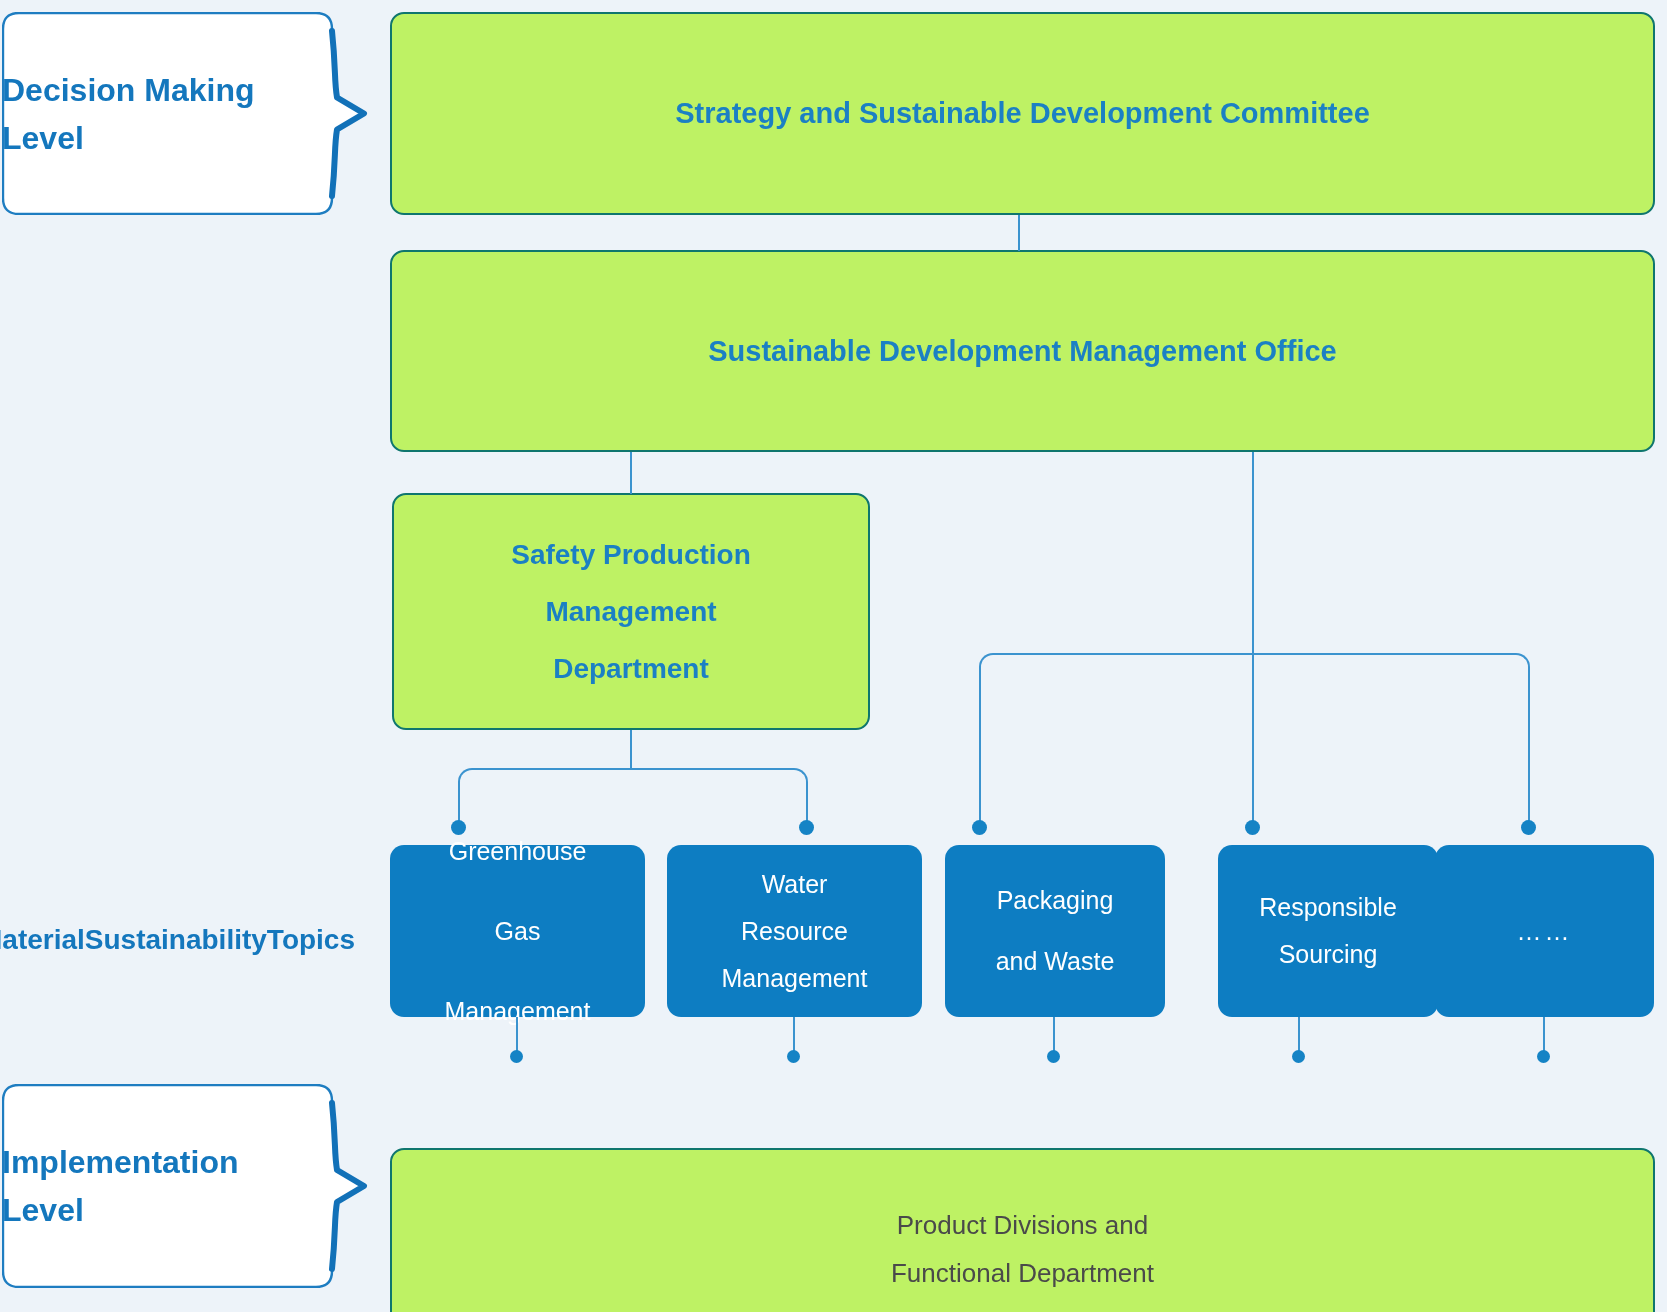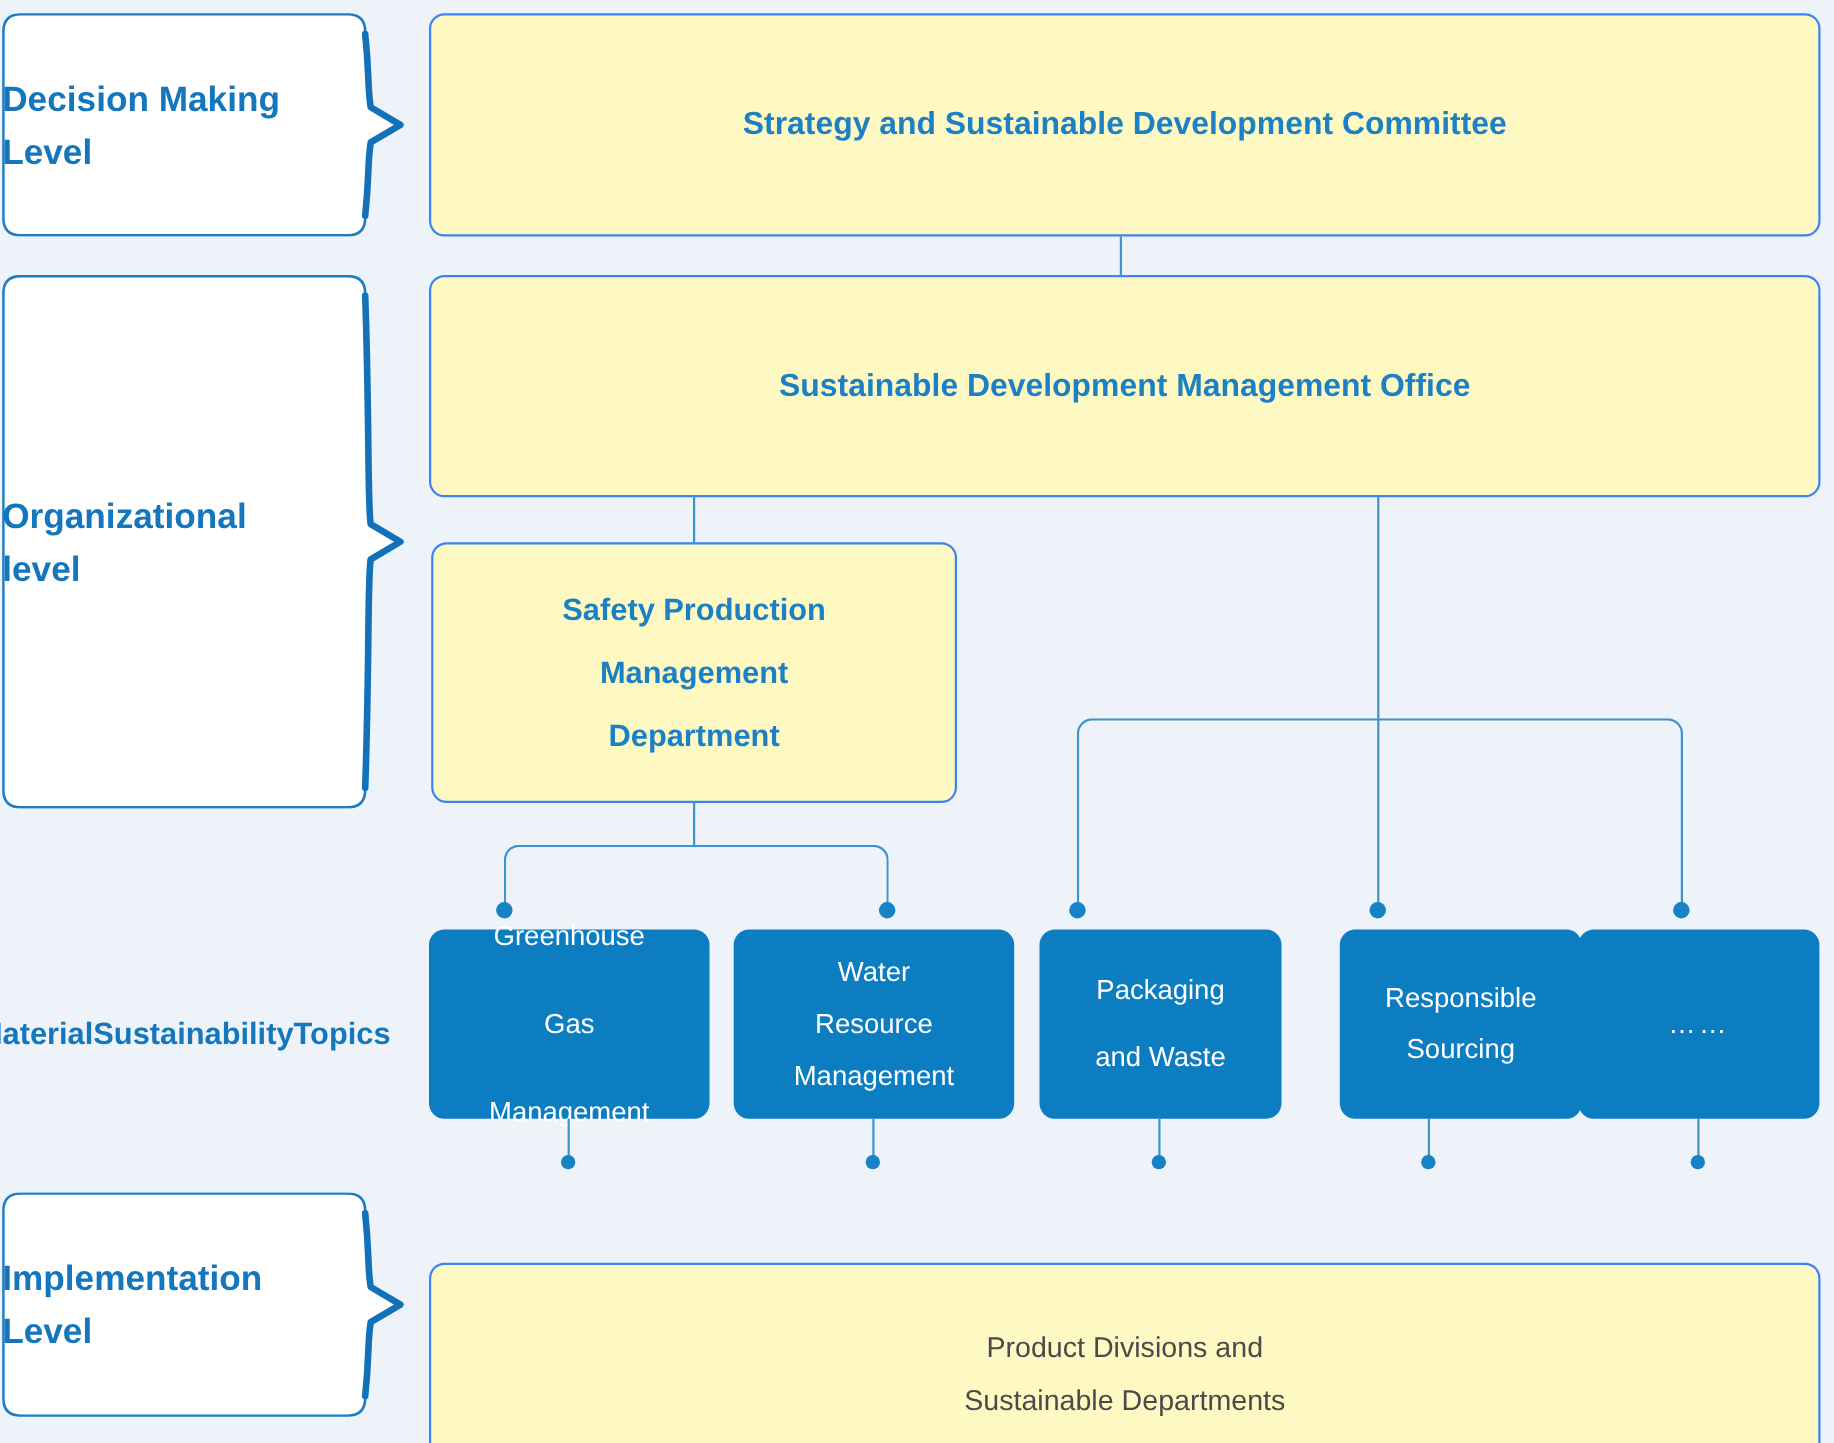--- a/index.html
+++ b/index.html
@@ -10,21 +10,21 @@
   .lvl{position:absolute;left:2px;width:366px;}
   .lvl svg{position:absolute;left:0;top:0;}
   .lvl-text{position:absolute;left:0;top:0;width:330px;height:100%;
     display:flex;flex-direction:column;justify-content:center;align-items:flex-start;
     font-weight:bold;font-size:32px;line-height:48px;color:#1477bd;text-align:center;}
   .lvl-text-plain{position:absolute;left:2px;top:855px;width:330px;height:170px;
     display:flex;flex-direction:row;justify-content:center;align-items:center;
     font-weight:bold;font-size:28px;line-height:52px;color:#1477bd;text-align:center;}
 
   
-  .wbox{position:absolute;background:#fef9c3;border:2px solid #3b82f6;border-radius:14px;
+  .wbox{position:absolute;background:#bef264;border:2px solid #0f766e;border-radius:14px;
     box-sizing:border-box;display:flex;flex-direction:column;justify-content:center;
     align-items:center;text-align:center;}
   .wbox.blue-text{color:#1b80c4;font-weight:bold;}
   #box-committee{left:390px;top:12px;width:1265px;height:203px;font-size:29px;}
   #box-office{left:390px;top:250px;width:1265px;height:202px;font-size:29px;}
   #box-safety{left:392px;top:493px;width:478px;height:237px;font-size:28px;line-height:57px;}
   #box-implementation{left:390px;top:1148px;width:1265px;height:202px;
     color:#4a4a4a;font-size:26px;line-height:48px;}
 
   
@@ -54,30 +54,20 @@
     <svg class="brace" width="366" height="203" viewBox="0 0 366 203">
         <path d="M 17,1 H 314 Q 330,1 330,17 C 334,56.84 332,67.5 335,85.5 L 362,101.5 L 335,117.5 C 332,135.5 334,146.16 330,186 Q 330,202 314,202 H 17 Q 1,202 1,186 V 17 Q 1,1 17,1 Z" fill="#ffffff" stroke="#1e7dc1" stroke-width="2.4"></path>
         <path d="M 330,19 C 334,56.84 332,67.5 335,85.5 L 362,101.5 L 335,117.5 C 332,135.5 334,146.16 330,184" fill="none" stroke="#1271b8" stroke-width="6" stroke-linecap="round" stroke-linejoin="round"></path>
       </svg>
     <div class="lvl-text">
       <div>Decision Making</div>
       <div>Level</div>
     </div>
   </div>
 
-  <div class="lvl" style="top:250px;height:485px;">
-    <svg class="brace" width="366" height="485" viewBox="0 0 366 485">
-        <path d="M 17,1 H 314 Q 330,1 330,17 C 334,135.8 332,208.5 335,226.5 L 362,242.5 L 335,258.5 C 332,276.5 334,349.2 330,468 Q 330,484 314,484 H 17 Q 1,484 1,468 V 17 Q 1,1 17,1 Z" fill="#ffffff" stroke="#1e7dc1" stroke-width="2.4"></path>
-        <path d="M 330,19 C 334,135.8 332,208.5 335,226.5 L 362,242.5 L 335,258.5 C 332,276.5 334,349.2 330,466" fill="none" stroke="#1271b8" stroke-width="6" stroke-linecap="round" stroke-linejoin="round"></path>
-      </svg>
-    <div class="lvl-text">
-      <div>Organizational</div>
-      <div>level</div>
-    </div>
-  </div>
 
   <div class="lvl-text-plain">
     <div>Material</div>
     <div>Sustainability</div>
     <div>Topics</div>
   </div>
 
   <div class="lvl" style="top:1084px;height:204px;">
     <svg class="brace" width="366" height="204" viewBox="0 0 366 204">
         <path d="M 17,1 H 314 Q 330,1 330,17 C 334,57.120000000000005 332,68 335,86 L 362,102 L 335,118 C 332,136 334,146.88 330,187 Q 330,203 314,203 H 17 Q 1,203 1,187 V 17 Q 1,1 17,1 Z" fill="#ffffff" stroke="#1e7dc1" stroke-width="2.4"></path>
@@ -146,16 +136,16 @@
   <div class="vline" style="left:1543px;top:1017px;height:34px;"></div>
 
   <div class="dot small" style="left:510px;top:1050px;"></div>
   <div class="dot small" style="left:787px;top:1050px;"></div>
   <div class="dot small" style="left:1047px;top:1050px;"></div>
   <div class="dot small" style="left:1292px;top:1050px;"></div>
   <div class="dot small" style="left:1537px;top:1050px;"></div>
 
   <div id="box-implementation" class="wbox">
     <div>Product Divisions and</div>
-    <div>Sustainable Departments</div>
+    <div>Functional Department</div>
   </div>
 
 </div>
 
 </body></html>

